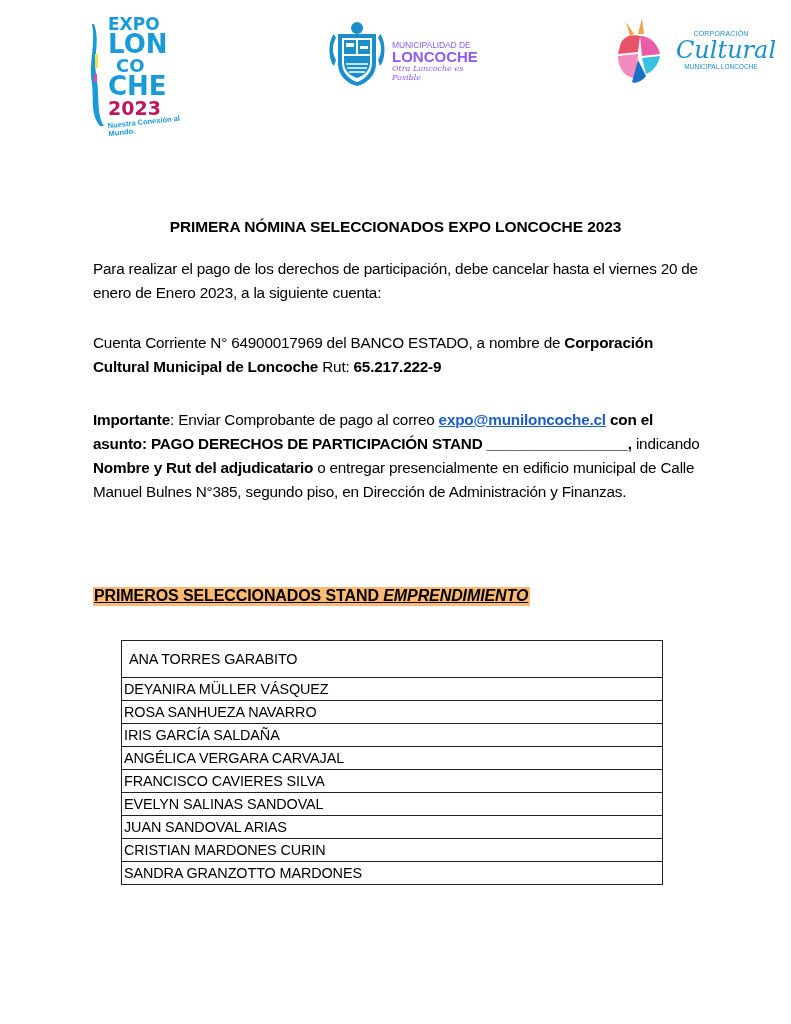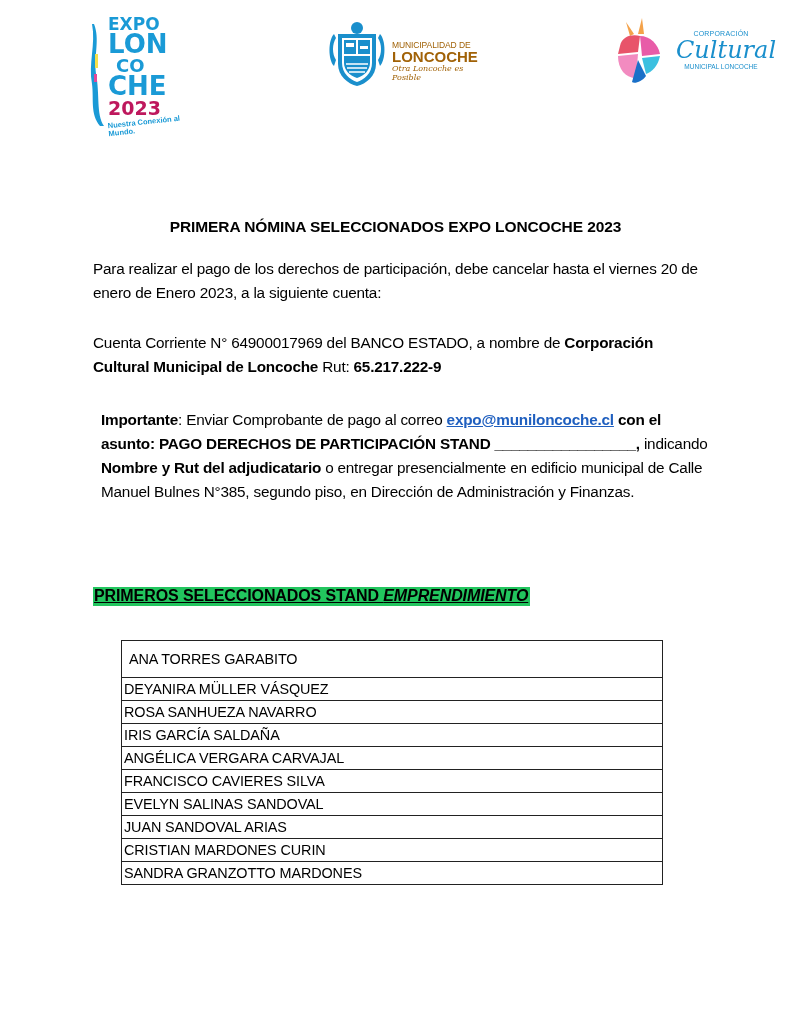--- a/index.html
+++ b/index.html
@@ -6,21 +6,21 @@
   body { width: 791px; height: 1024px; position: relative; overflow: hidden;
          font-family: "Liberation Sans", sans-serif; color: #000; }
   .logo { position: absolute; }
   .p { position: absolute; left: 93px; width: 610px; font-size: 15.3px; line-height: 24px;
        font-family: "Liberation Sans", sans-serif; letter-spacing: -0.2px; }
   b { font-weight: bold; }
   .title { position: absolute; left: 0; width: 791px; text-align: center; top: 178px;
            font-weight: bold; font-size: 15.5px; letter-spacing: -0.1px; margin-top: 40px; }
   .link { color: #1f5fbf; text-decoration: underline; font-weight: bold; }
   .section-heading { position: absolute; left: 93px; top: 587px; font-size: 16px;
-           font-weight: bold; background: #22c55e; text-decoration: underline;
+           font-weight: bold; background: #fdba74; text-decoration: underline;
            padding: 0 2px 1px 1px; letter-spacing: -0.1px; }
   .section-heading i { font-style: italic; }
   table.names { position: absolute; left: 93px; top: 640px; width: 542px;
            border-collapse: collapse; font-size: 14.4px; margin-left: 28px; }
   table.names td { border: 1.5px solid #222; padding: 0 2px; height: 22px; line-height: 22px;
            letter-spacing: -0.1px; }
   table.names tr.first td { height: 36px; padding-left: 7px; }
 </style>
 </head>
 <body>
@@ -48,21 +48,21 @@
     <circle cx="31" cy="8" r="6" fill="#1a8fcc"></circle>
     <path d="M12 14 L50 14 L50 44 C50 56 40 64 31 66 C22 64 12 56 12 44 Z" fill="#1a8fcc"></path>
     <path d="M16 18 L46 18 L46 43 C46 53 38 60 31 62 C24 60 16 53 16 43 Z" fill="#ffffff"></path>
     <rect x="18" y="20" width="12" height="14" fill="#1a8fcc"></rect>
     <rect x="32" y="20" width="12" height="14" fill="#1a8fcc"></rect>
     <path d="M18 36 L44 36 L44 43 C44 50 38 56 31 58 C24 56 18 50 18 43 Z" fill="#1a8fcc"></path>
     <rect x="20" y="23" width="8" height="4" fill="#fff"></rect>
     <rect x="34" y="26" width="8" height="3" fill="#fff"></rect>
     <path d="M20 44 L42 44 M21 48 L41 48 M23 52 L39 52" stroke="#fff" stroke-width="1.3"></path>
   </svg>
-  <div style="position:absolute; left:66px; top:20px; color:#a16207;">
+  <div style="position:absolute; left:66px; top:20px; color:#8b5cf6;">
     <div style="font-size:8.5px; letter-spacing:-0.1px;">MUNICIPALIDAD DE</div>
     <div style="font-size:15px; font-weight:bold; line-height:14px;">LONCOCHE</div>
     <div style="font-size:8px; font-style:italic; font-family:'DejaVu Serif', serif;">Otra Loncoche es Posible</div>
   </div>
 </div>
 
 <div class="logo" style="left:612px; top:16px; width:140px; height:78px;">
   <svg width="56" height="72" viewBox="0 0 56 72">
     <path d="M14 6 L22 18 L18 20 Z" fill="#f4a24a"></path>
     <path d="M30 2 L26 18 L32 18 Z" fill="#f4a24a"></path>
@@ -82,21 +82,21 @@
 <div class="title">PRIMERA NÓMINA SELECCIONADOS EXPO LONCOCHE 2023</div>
 
 <div class="p" style="top:257px;">
   <span>Para realizar el pago de los derechos de participación, debe cancelar hasta el viernes 20 de enero de Enero 2023, a la siguiente cuenta:</span>
 </div>
 
 <div class="p" style="top:331px;">
   <span>Cuenta Corriente N° 64900017969 del BANCO ESTADO, a nombre de </span><b>Corporación Cultural Municipal de Loncoche</b><span> Rut: </span><b>65.217.222-9</b>
 </div>
 
-<div class="p" style="top:408px;margin-left:8px;">
+<div class="p" style="top:408px;">
   <b>Importante</b><span>: Enviar Comprobante de pago al correo </span><a class="link">expo@muniloncoche.cl</a><b> con el asunto: PAGO DERECHOS DE PARTICIPACIÓN STAND _________________,</b><span> indicando </span><b>Nombre y Rut del adjudicatario</b><span> o entregar presencialmente en edificio municipal de Calle Manuel Bulnes N°385, segundo piso, en Dirección de Administración y Finanzas.</span>
 </div>
 
 <div class="section-heading"><span>PRIMEROS SELECCIONADOS STAND </span><i>EMPRENDIMIENTO</i></div>
 
 <table class="names">
   <tbody id="names-body">
       <tr class="first">
         <td>ANA TORRES GARABITO</td>
       </tr>

